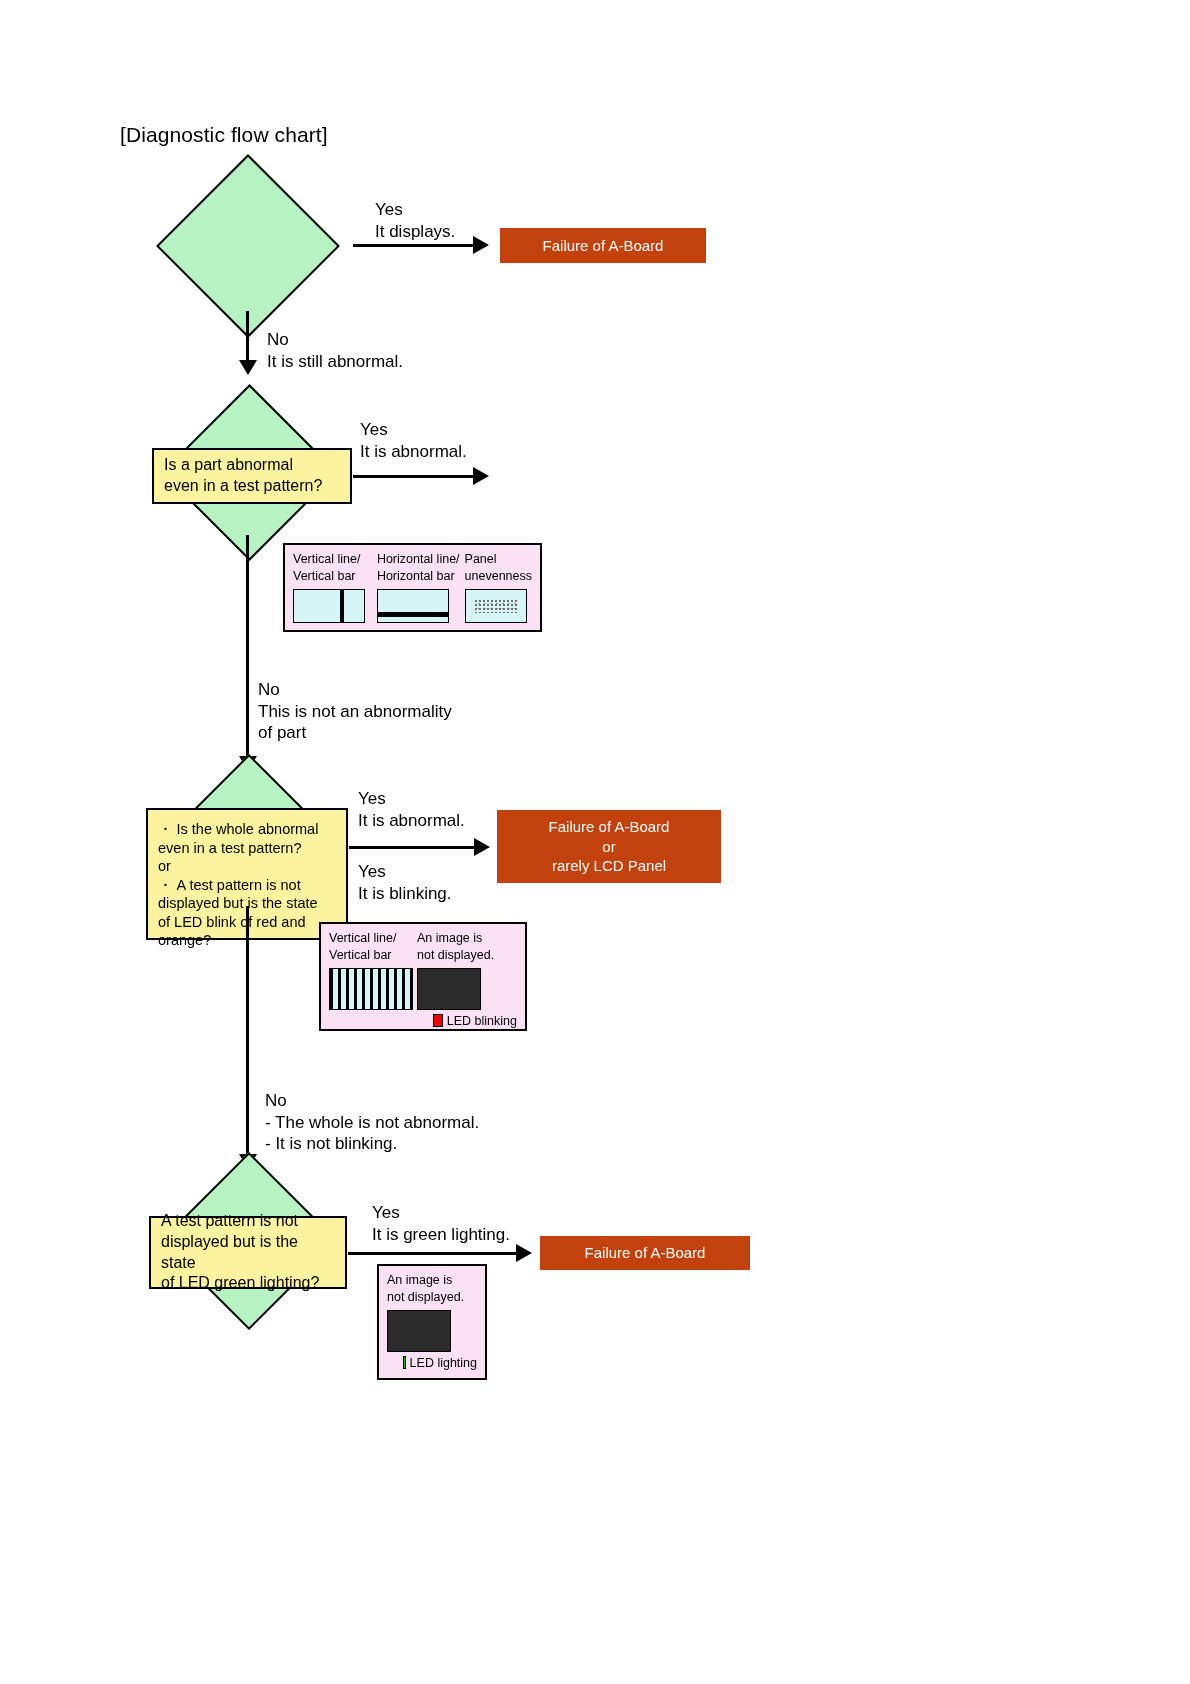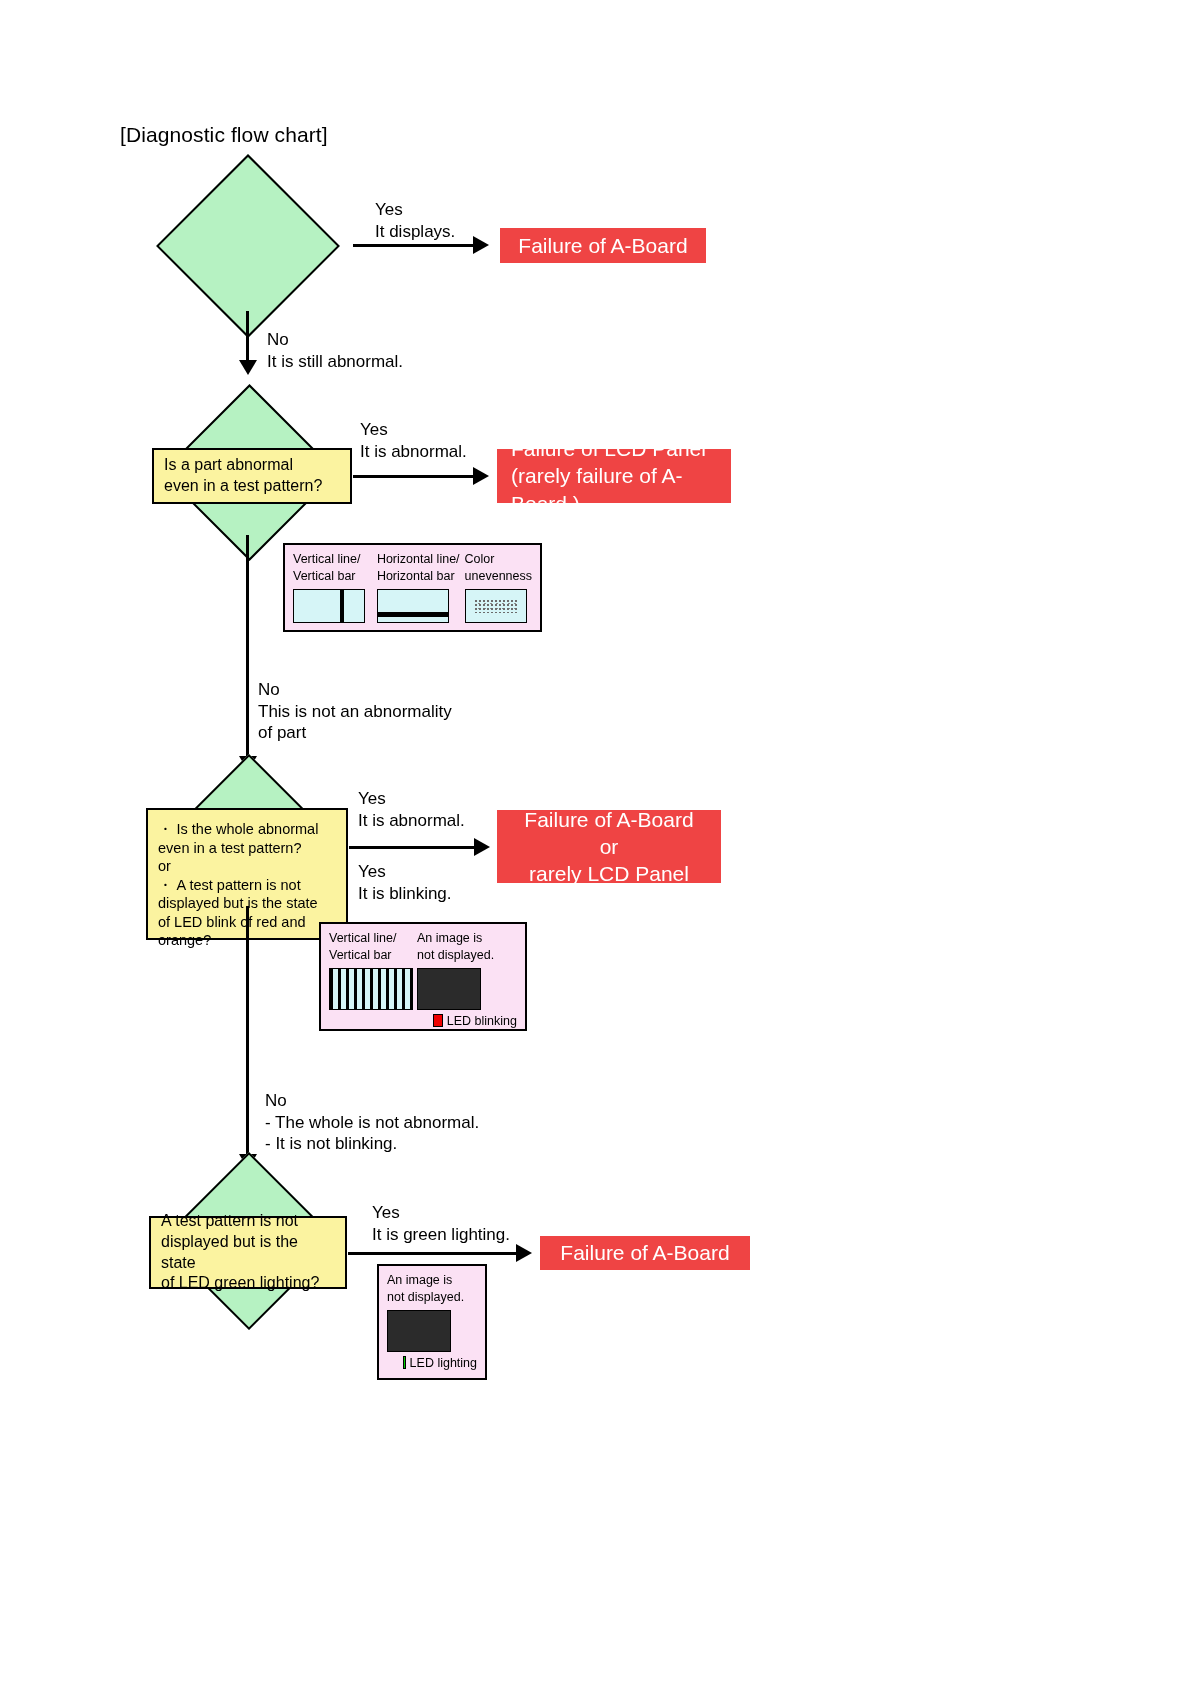--- a/index.html
+++ b/index.html
@@ -51,28 +51,28 @@
     font-size: 16px;
     line-height: 1.30;
     padding: 4px 10px;
     white-space: pre-line;
   }
   .qbox.small { font-size: 14.5px; line-height: 1.28; }
 
   
   .resultbox {
     position: absolute;
-    background: #ef4444;
+    background: #c2410c;
     color: #ffffff;
     box-sizing: border-box;
     display: flex;
     flex-direction: column;
     align-items: center;
     justify-content: center;
-    font-size: 21px;
+    font-size: 15px;
     line-height: 1.30;
     white-space: pre-line;
     text-align: center;
   }
 
   
   .edgelabel {
     position: absolute;
     font-size: 17px;
     line-height: 1.27;
@@ -196,41 +196,39 @@
   <div class="arrow-down" style="left:239px; top:344px;"></div>
 
   <div class="diamond" style="left:187px; top:394px; width:125px; height:125px;"></div>
   <div class="qbox" style="left:152px; top:432px; width:200px; height:56px;">Is a part abnormal
 even in a test pattern?</div>
 
   <div class="edgelabel" style="left:360px; top:403px;">Yes
 It is abnormal.</div>
   <div class="hline" style="left:353px; top:459px; width:122px;"></div>
   <div class="arrow-right" style="left:473px; top:451px;"></div>
-  <div class="resultbox" style="left:497px; top:433px; width:234px; height:54px; align-items:flex-start; padding-left:14px; text-align:left;">Failure of LCD Panel
-(rarely failure of A-Board )</div>
 
   <div class="pinkpanel" style="left:283px; top:527px; width:259px; height:89px;">
     <div class="pink-cols">
       <div class="pink-col" style="width:88px;">
         <div class="pink-caption">Vertical line/
 Vertical bar</div>
         <div class="thumb" style="width:72px; height:34px;">
           <div class="vbar-line" style="left:46px;"></div>
         </div>
       </div>
       <div class="pink-col" style="width:92px;">
         <div class="pink-caption">Horizontal line/
 Horizontal bar</div>
         <div class="thumb" style="width:72px; height:34px;">
           <div class="hbar-line" style="top:22px;"></div>
         </div>
       </div>
       <div class="pink-col" style="width:70px;">
-        <div class="pink-caption">Color
+        <div class="pink-caption">Panel
 unevenness</div>
         <div class="thumb" style="width:62px; height:34px;">
           <div class="dots"></div>
         </div>
       </div>
     </div>
   </div>
 
   <div class="edgelabel" style="left:258px; top:663px;"></div>
   <div class="edgelabel" style="left:258px; top:663px;">No

